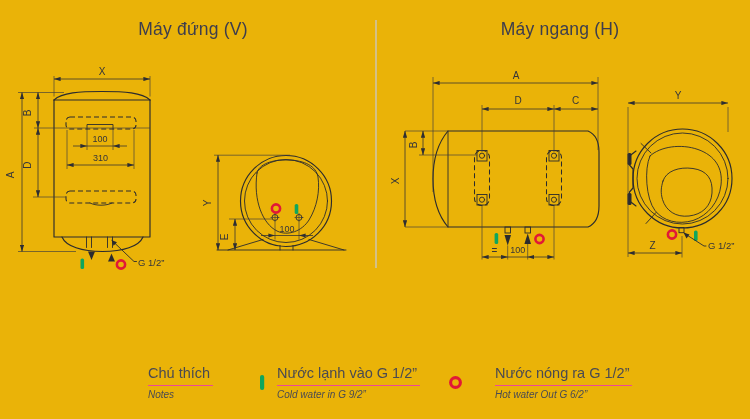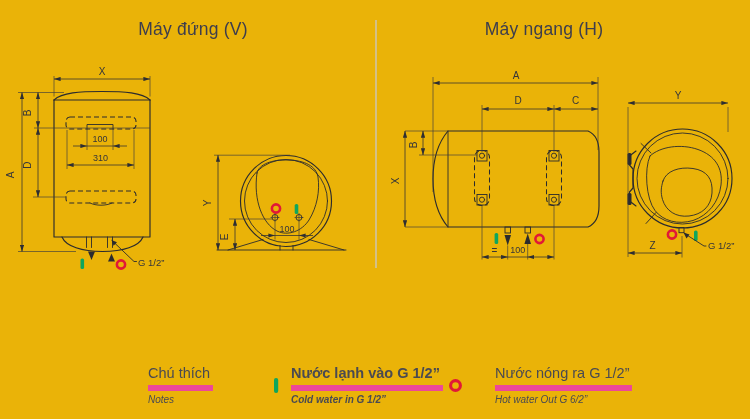--- a/index.html
+++ b/index.html
@@ -13,30 +13,30 @@
   .dash{fill:none;stroke:#2b2b2e;stroke-width:1.05;stroke-dasharray:5 3;}
   .ext{stroke:#3a3a3e;stroke-width:.65;fill:none;}
   .dim{stroke:#2e2e32;stroke-width:.75;fill:none;}
   .divider{stroke:#c8c8cd;stroke-width:1.3;}
   .fillshape{fill:#2b2b2e;stroke:none;}
   text{font-family:"Liberation Sans",sans-serif;fill:#35353a;}
   .dimtext{font-size:10px;}
   .num{font-size:9px;}
   .thread{font-size:9.5px;}
   .legend{position:absolute;display:flex;align-items:center;gap:11px;}
-  .stack .vi{font-size:14.5px;color:#4a4a52;padding:0 3px 4px 0;border-bottom:6px solid #ec4899;white-space:nowrap;}
+  .stack .vi{font-size:14.5px;color:#4a4a52;padding:0 3px 4px 0;border-bottom:1px solid #ec4899;white-space:nowrap;}
   .stack .en{font-size:10px;color:#4a4a52;font-style:italic;padding-top:3px;white-space:nowrap;}
 </style>
 </head>
 <body>
 
 <div class="canvas">
 
   <div class="title" style="left:193px;">Máy đứng (V)</div>
-  <div class="title" style="left:544px;">Máy ngang (H)</div>
+  <div class="title" style="left:560px;">Máy ngang (H)</div>
 
   <svg class="draw" width="750" height="345" viewBox="0 0 750 345">
     <defs>
       <marker id="ar" viewBox="0 0 10 6" refX="9.5" refY="3" markerWidth="7" markerHeight="4.2" markerUnits="userSpaceOnUse" orient="auto-start-reverse">
         <path d="M0,0 L10,3 L0,6 Z" fill="#2e2e32"></path>
       </marker>
     </defs>
 
     <line class="divider" x1="376" y1="20" x2="376" y2="268"></line>
 
@@ -178,27 +178,27 @@
     </g>
   </svg>
 
   <div class="legend" style="left:148px;top:365px;">
     <div class="stack">
       <div class="vi">Chú thích</div>
       <div class="en">Notes</div>
     </div>
   </div>
 
-  <div class="legend" style="left:272px;top:365px;font-weight:bold;">
+  <div class="legend" style="left:258px;top:365px;">
     <svg width="8" height="17">
       <rect x="2" y="1" width="4.2" height="15" rx="2" fill="#10a65c"></rect>
     </svg>
     <div class="stack">
       <div class="vi">Nước lạnh vào G 1/2”</div>
-      <div class="en">Cold water in G 1/2”</div>
+      <div class="en">Cold water in G 9/2”</div>
     </div>
   </div>
 
   <div class="legend" style="left:448px;top:365px;gap:32px;">
     <svg width="15" height="15">
       <circle cx="7.5" cy="7.5" r="4.9" fill="none" stroke-width="3.1" stroke="#e11837"></circle>
     </svg>
     <div class="stack">
       <div class="vi">Nước nóng ra G 1/2”</div>
       <div class="en">Hot water Out G 6/2”</div>

